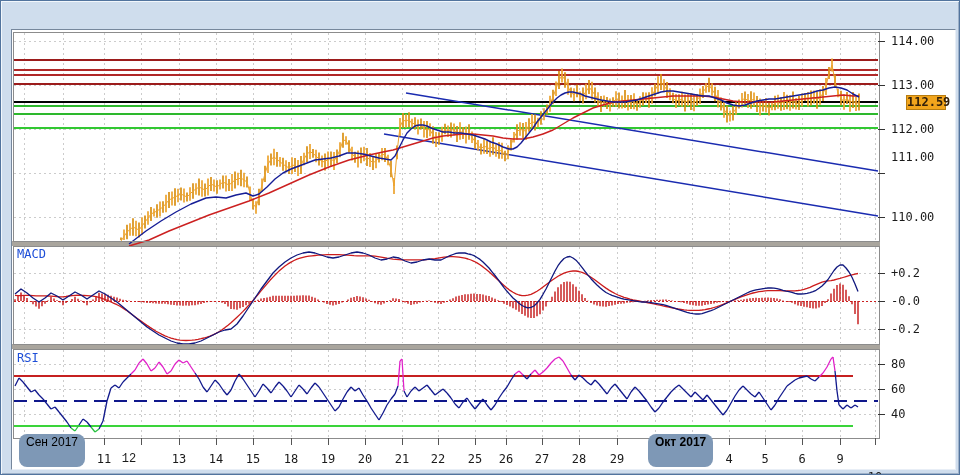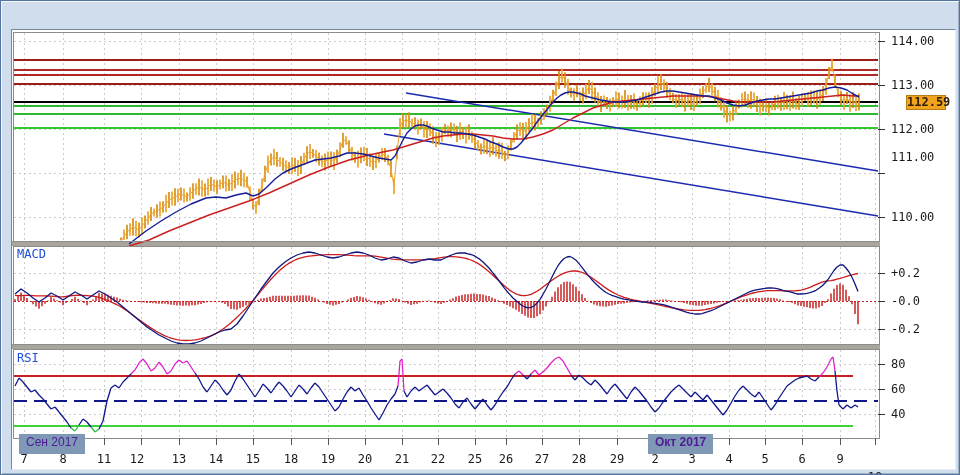--- a/index.html
+++ b/index.html
@@ -28,22 +28,22 @@
   .lg-red{color:#cc1616;margin-right:8px;}
   .lg-navy{color:#000a96;}
   .pl{position:absolute;font:12px "DejaVu Sans Mono",monospace;color:#1d4ed8;}
   .pl.macd{left:16px;top:246px;}
   .pl.rsi{left:16px;top:350px;}
   .yaxis-label{position:absolute;left:890px;width:62px;font:12px "DejaVu Sans Mono",monospace;color:#1a1a1a;}
   .xaxis-label{position:absolute;top:451px;width:28px;text-align:center;font:12px "DejaVu Sans Mono",monospace;color:#1a1a1a;}
   .price-badge{position:absolute;left:905px;top:94px;width:40px;height:15px;background:#f2a51c;
     border:1px solid #b87d10;color:#33200a;font:bold 12px "DejaVu Sans Mono",monospace;
     text-align:center;line-height:13px;box-sizing:border-box;}
-  .month-badge{position:absolute;top:433px;height:20px;padding:0 7px;background:#7e98b6;color:#4c1d95;
-    font:12px "Liberation Sans",sans-serif;line-height:16px;}
+  .month-badge{position:absolute;top:433px;height:33px;padding:0 7px;background:#7e98b6;color:#000000;
+    font:12px "Liberation Sans",sans-serif;line-height:16px;border-radius:8px;}
   .month-badge.m1{left:18px;}
   .month-badge.m2{left:647px;font-weight:bold;}
 </style>
 </head>
 <body>
 
 <div class="window">
 
   <div class="client-bg"></div>
 
@@ -952,21 +952,21 @@
       <div class="yaxis-label" style="top: 321px;">-0.2</div>
       <div class="yaxis-label" style="top: 356px;">80</div>
       <div class="yaxis-label" style="top: 381px;">60</div>
       <div class="yaxis-label" style="top: 406px;">40</div>
     </div>
   <div class="price-badge">112.59</div>
   <div id="xaxis">
       <div class="xaxis-label" style="left: 9px;">7</div>
       <div class="xaxis-label" style="left: 48px;">8</div>
       <div class="xaxis-label" style="left: 89px;">11</div>
-      <div class="xaxis-label" style="left: 122px;">12</div>
+      <div class="xaxis-label" style="left: 114px; font-family: Liberation Mono, monospace;">12</div>
       <div class="xaxis-label" style="left: 164px;">13</div>
       <div class="xaxis-label" style="left: 201px;">14</div>
       <div class="xaxis-label" style="left: 238px;">15</div>
       <div class="xaxis-label" style="left: 276px;">18</div>
       <div class="xaxis-label" style="left: 313px;">19</div>
       <div class="xaxis-label" style="left: 350px;">20</div>
       <div class="xaxis-label" style="left: 387px;">21</div>
       <div class="xaxis-label" style="left: 423px;">22</div>
       <div class="xaxis-label" style="left: 460px;">25</div>
       <div class="xaxis-label" style="left: 491px;">26</div>

